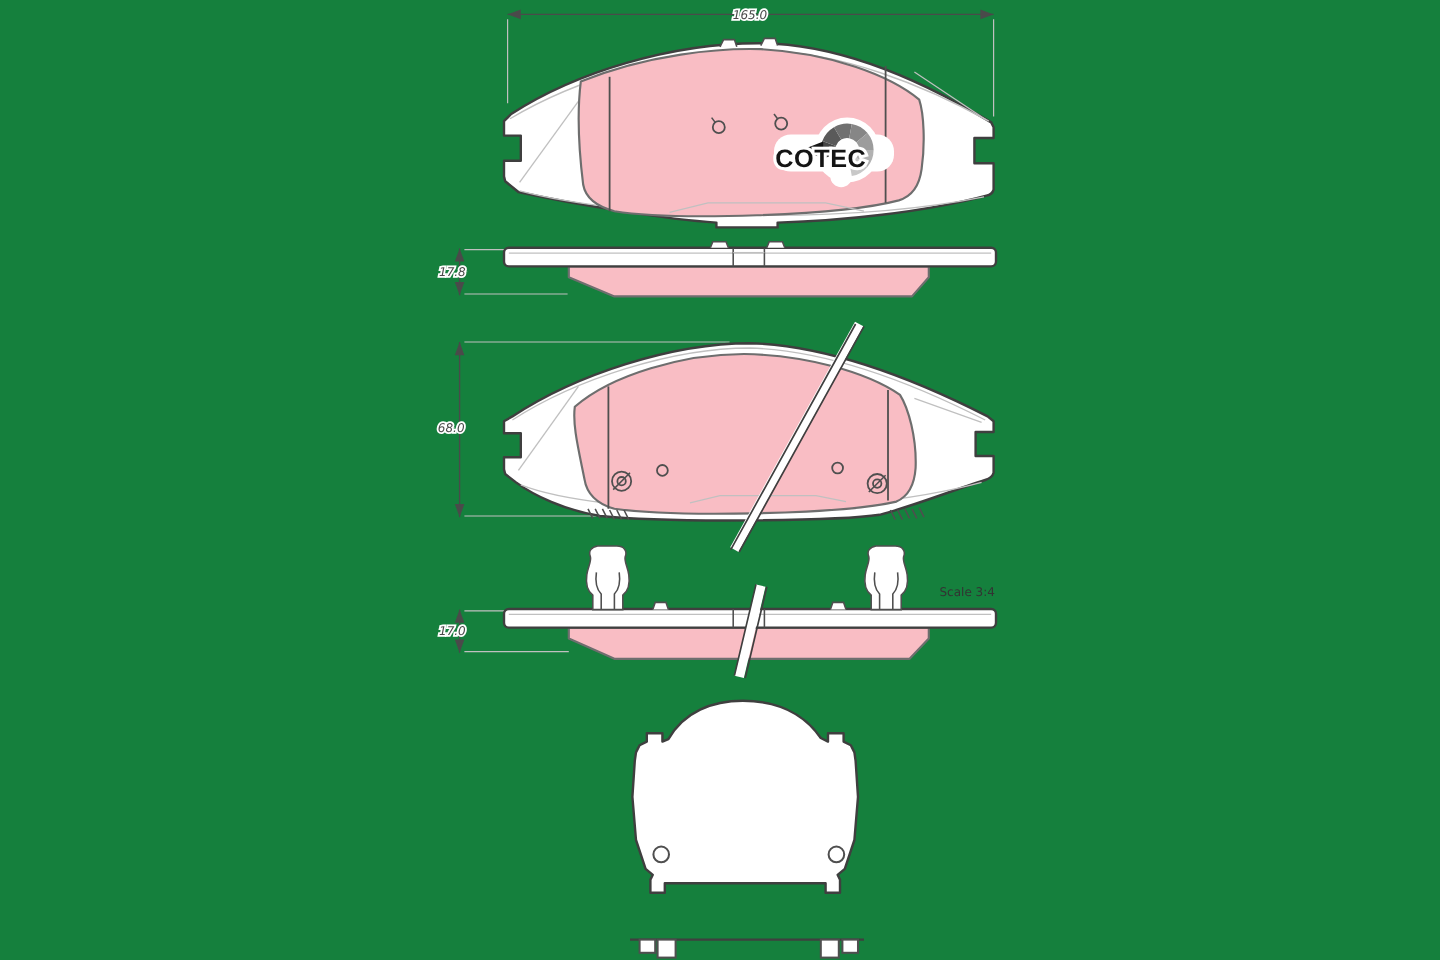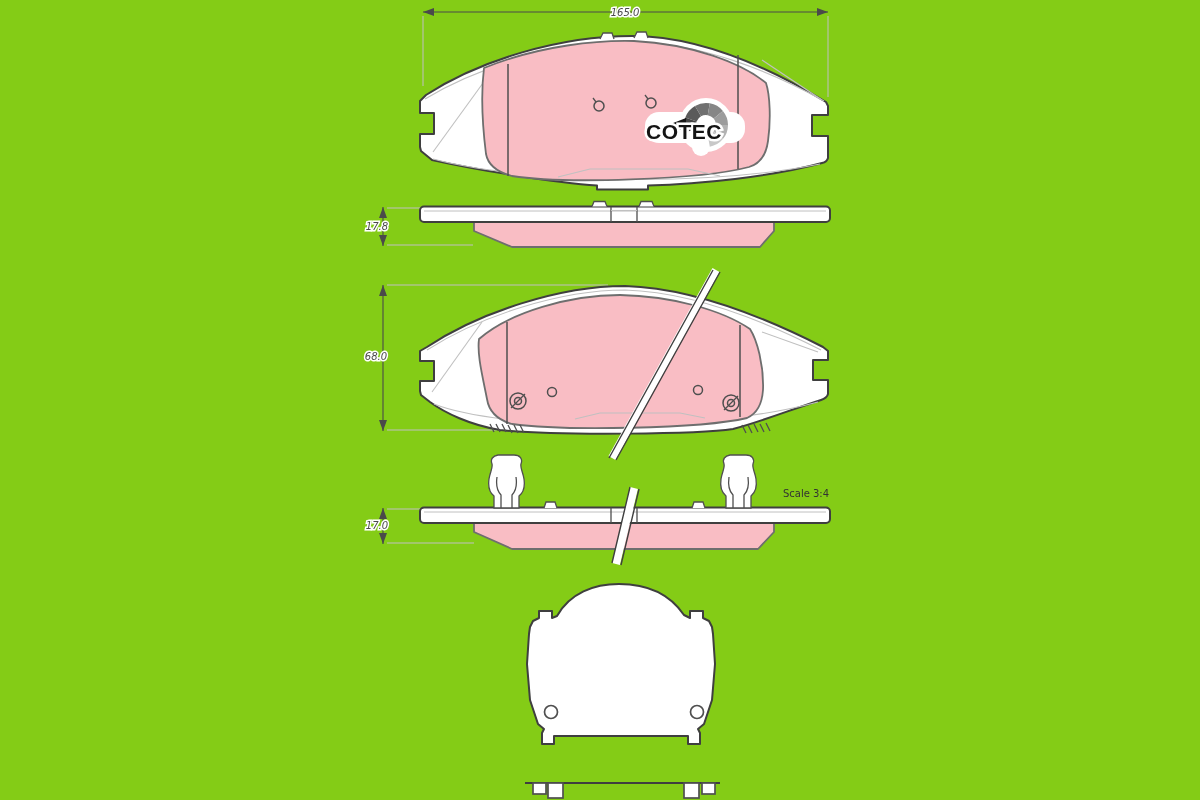--- a/index.html
+++ b/index.html
@@ -1,17 +1,17 @@
 <!DOCTYPE html>
 <html style="--friction-material: #f9bdc4; --outline: #3f3f3f; --construction-line: #c0c0c0; --dimension-line: #4a4a4a;"><head>
 <meta charset="utf-8">
 <title>Technical drawing</title>
 <style>
   html,body{margin:0;padding:0;background:#fff;}
-  .stage{width:1200px;height:800px;position:relative;background:#84cc16;overflow:hidden;}
+  .stage{width:1200px;height:800px;position:relative;background:#15803d;overflow:hidden;}
   svg{display:block;}
   .outline{fill:#fff;stroke:var(--outline,#3f3f3f);stroke-width:2;stroke-linejoin:round;stroke-linecap:round;}
   .pink{fill:var(--friction-material,#f9bdc4);stroke:#6e6e6e;stroke-width:1.8;stroke-linejoin:round;}
   .lite{stroke:var(--construction-line,#c0c0c0);stroke-width:1.1;fill:none;}
   .ext{stroke:var(--construction-line,#c0c0c0);stroke-width:1;fill:none;}
   .dim{stroke:var(--dimension-line,#4a4a4a);stroke-width:1.1;fill:none;}
   .arrow{fill:var(--dimension-line,#4a4a4a);stroke:none;}
   .slot{stroke:#4f4f4f;stroke-width:1.5;fill:none;}
   .det{stroke:#4f4f4f;stroke-width:1.3;fill:none;}
   .detw{stroke:#4f4f4f;stroke-width:1.3;fill:#fff;}

